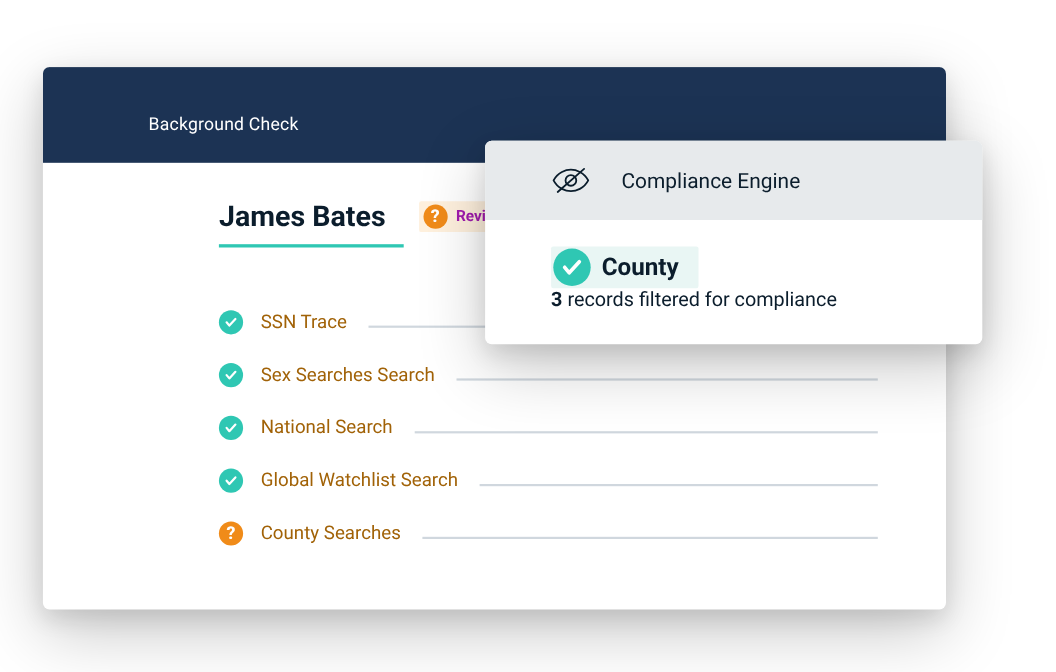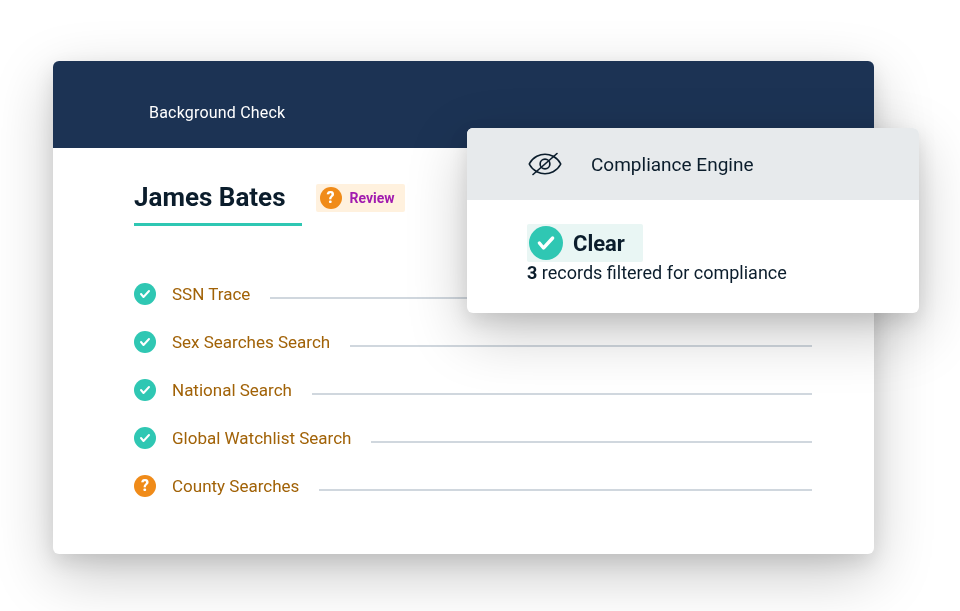--- a/index.html
+++ b/index.html
@@ -10,35 +10,36 @@
     height: 611px;
     position: relative;
   }
   .card-shadow {
     position: absolute;
     border-radius: 6px;
     box-shadow: 0 20px 60px rgba(0,0,0,0.22), 0 8px 20px rgba(0,0,0,0.10);
     background: #ffffff;
   }
   .main-card {
-    left: 53px;
+    left: 39px;
     top: 61px;
     width: 821px;
     height: 493px;
     overflow: hidden;
   }
   .card-header {
     background: #1c3354;
     color: #ffffff;
     padding: 42px 0 26px 96px;
     font-size: 16px;
     letter-spacing: 0.2px;
   }
   .card-body {
-    padding: 34px 62px 0 81px;
+    padding: 34px 62px 0 112px;
+    margin-left: 48px;
   }
   .name-row {
     display: flex;
     align-items: baseline;
     gap: 30px;
   }
   .person-name {
     font-size: 26px;
     font-weight: 700;
     color: #0b1d2c;
@@ -87,21 +88,21 @@
   .check-label.bold { font-weight: 400; }
   .row-fill {
     flex: 1 1 auto;
     border-bottom: 2px solid #d0d7de;
     position: relative;
     top: 4px;
     margin-left: 4px;
   }
 
   .popover {
-    left: 467px;
+    left: 441px;
     top: 128px;
     width: 452px;
   }
   .popover-header {
     background: #e7eaec;
     padding: 22px 24px 22px 60px;
     display: flex;
     align-items: center;
     gap: 28px;
     border-radius: 6px 6px 0 0;
@@ -227,20 +228,20 @@
     </svg>
     <span class="popover-title">Compliance Engine</span>
   </div>
   <div class="popover-body">
     <span class="clear-badge">
       <span class="icon-circle teal big">
         <svg viewBox="0 0 24 24" fill="none" stroke="currentColor" stroke-width="4" stroke-linecap="round" stroke-linejoin="round">
             <polyline points="4 12 9 18 20 6"></polyline>
           </svg>
       </span>
-      <span class="clear-label">Clear</span>
+      <span class="clear-label">County</span>
     </span>
     <div class="filtered-line">
       <span class="count">3</span>
       <span>records filtered for compliance</span>
     </div>
   </div>
 </div>
 
 </body></html>

